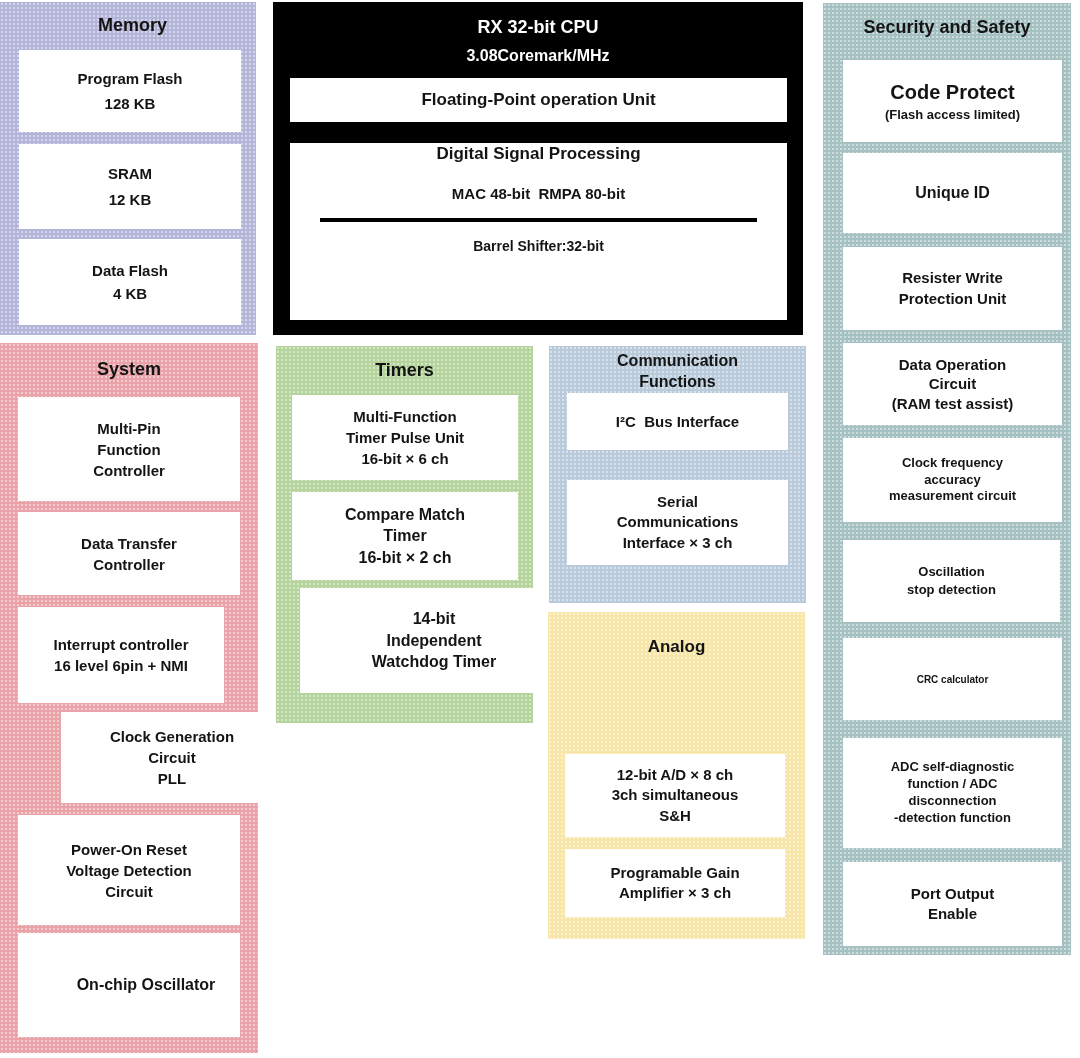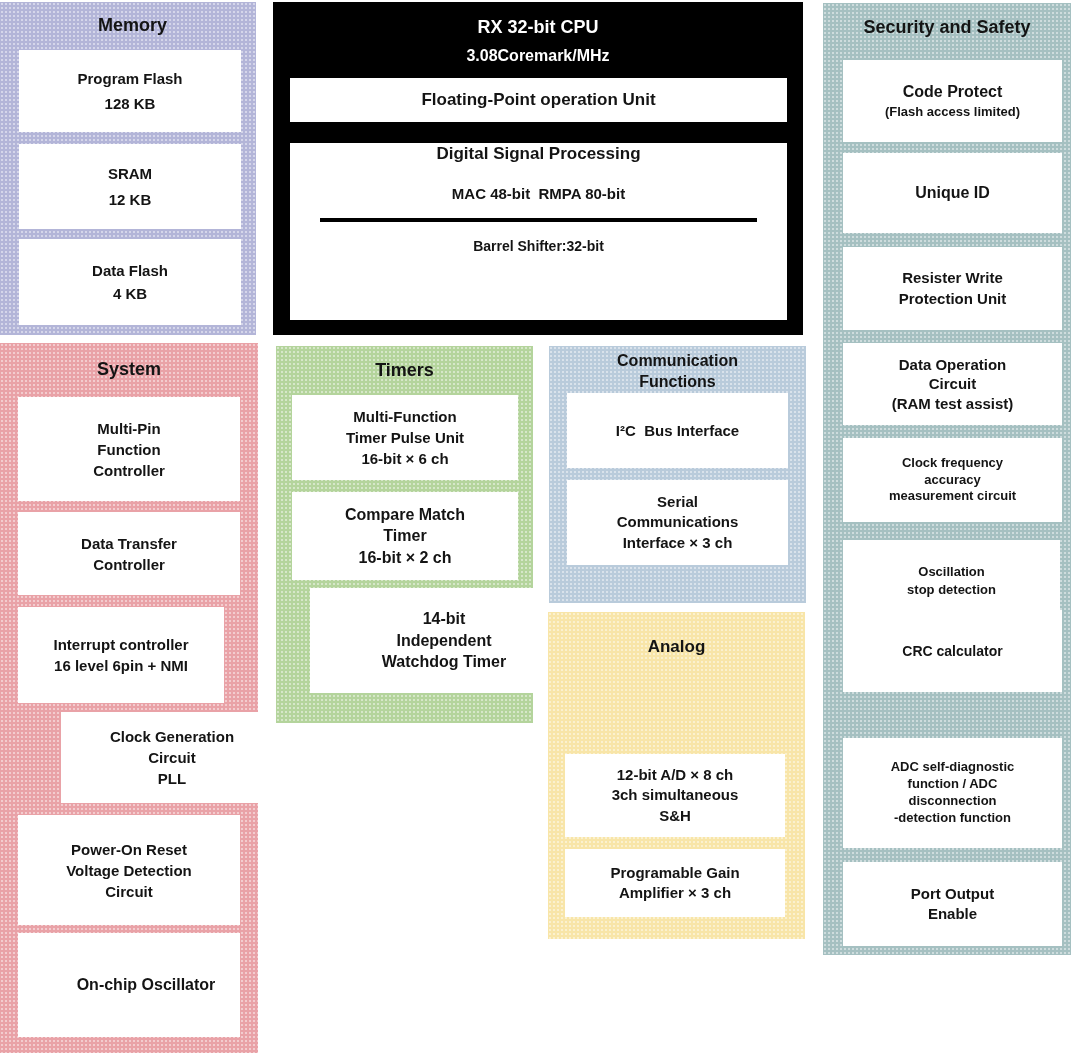--- a/index.html
+++ b/index.html
@@ -58,21 +58,21 @@
         <div style="font-size: 15px; margin-top: 19px;">MAC 48-bit&nbsp; RMPA 80-bit</div>
         <div class="dsp-divider" style="margin-top: 14px;"></div>
         <div style="font-size: 14px; margin-top: 15px;">Barrel Shifter:32-bit</div>
       </div>
     </div>
     <div class="panel panel-security" style="left: 823px; top: 3px; width: 248px; height: 952px; background-color: rgb(165, 192, 193);">
       <div class="panel-title" style="margin-top: 13px; font-size: 18px;">
         <div>Security and Safety</div>
       </div>
       <div class="box" style="left: 20px; top: 57px; width: 219px; height: 82px; font-size: 16px; line-height: 1.35;">
-        <div style="font-size: 16px;">Code Protect</div>
+        <div style="font-size: 20px;">Code Protect</div>
         <div style="font-size: 13px;">(Flash access limited)</div>
       </div>
       <div class="box" style="left: 20px; top: 150px; width: 219px; height: 80px; font-size: 16px; line-height: 1.3;">
         <div>Unique ID</div>
       </div>
       <div class="box" style="left: 20px; top: 244px; width: 219px; height: 83px; font-size: 15px; line-height: 1.35;">
         <div>Resister Write</div>
         <div>Protection Unit</div>
       </div>
       <div class="box" style="left: 20px; top: 340px; width: 219px; height: 82px; font-size: 15px; line-height: 1.3;">
@@ -82,21 +82,21 @@
       </div>
       <div class="box" style="left: 20px; top: 435px; width: 219px; height: 84px; font-size: 13px; line-height: 1.3;">
         <div>Clock frequency</div>
         <div>accuracy</div>
         <div>measurement circuit</div>
       </div>
       <div class="box" style="left: 20px; top: 537px; width: 217px; height: 82px; font-size: 13px; line-height: 1.35;">
         <div>Oscillation</div>
         <div>stop detection</div>
       </div>
-      <div class="box" style="left: 20px; top: 607px; width: 219px; height: 82px; font-size: 14px; line-height: 1.3;">
+      <div class="box" style="left: 20px; top: 635px; width: 219px; height: 82px; font-size: 10px; line-height: 1.3;">
         <div>CRC calculator</div>
       </div>
       <div class="box" style="left: 20px; top: 735px; width: 219px; height: 110px; font-size: 13px; line-height: 1.3;">
         <div>ADC self-diagnostic</div>
         <div>function / ADC</div>
         <div>disconnection</div>
         <div>-detection function</div>
       </div>
       <div class="box" style="left: 20px; top: 859px; width: 219px; height: 84px; font-size: 15px; line-height: 1.35;">
         <div>Port Output</div>
@@ -141,32 +141,32 @@
       <div class="box" style="left: 16px; top: 49px; width: 226px; height: 85px; font-size: 15px; line-height: 1.4;">
         <div>Multi-Function</div>
         <div>Timer Pulse Unit</div>
         <div>16-bit × 6 ch</div>
       </div>
       <div class="box" style="left: 16px; top: 146px; width: 226px; height: 88px; font-size: 16px; line-height: 1.35;">
         <div>Compare Match</div>
         <div>Timer</div>
         <div>16-bit × 2 ch</div>
       </div>
-      <div class="box" style="left: 34px; top: 242px; width: 268px; height: 105px; font-size: 16px; line-height: 1.35;">
+      <div class="box" style="left: 24px; top: 242px; width: 268px; height: 105px; font-size: 16px; line-height: 1.35;">
         <div>14-bit</div>
         <div>Independent</div>
         <div>Watchdog Timer</div>
       </div>
     </div>
     <div class="panel panel-comm" style="left: 549px; top: 346px; width: 257px; height: 257px; background-color: rgb(185, 203, 219);">
       <div class="panel-title" style="margin-top: 5px; font-size: 16px;">
         <div>Communication</div>
         <div>Functions</div>
       </div>
-      <div class="box" style="left: 18px; top: 47px; width: 221px; height: 75px; font-size: 15px; line-height: 1.3;">
+      <div class="box" style="left: 18px; top: 47px; width: 221px; height: 57px; font-size: 15px; line-height: 1.3;">
         <div>I²C&nbsp; Bus Interface</div>
       </div>
       <div class="box" style="left: 18px; top: 134px; width: 221px; height: 85px; font-size: 15px; line-height: 1.35;">
         <div>Serial</div>
         <div>Communications</div>
         <div>Interface × 3 ch</div>
       </div>
     </div>
     <div class="panel panel-analog" style="left: 548px; top: 612px; width: 257px; height: 327px; background-color: rgb(248, 229, 168);">
       <div class="panel-title" style="margin-top: 24px; font-size: 17px;">

